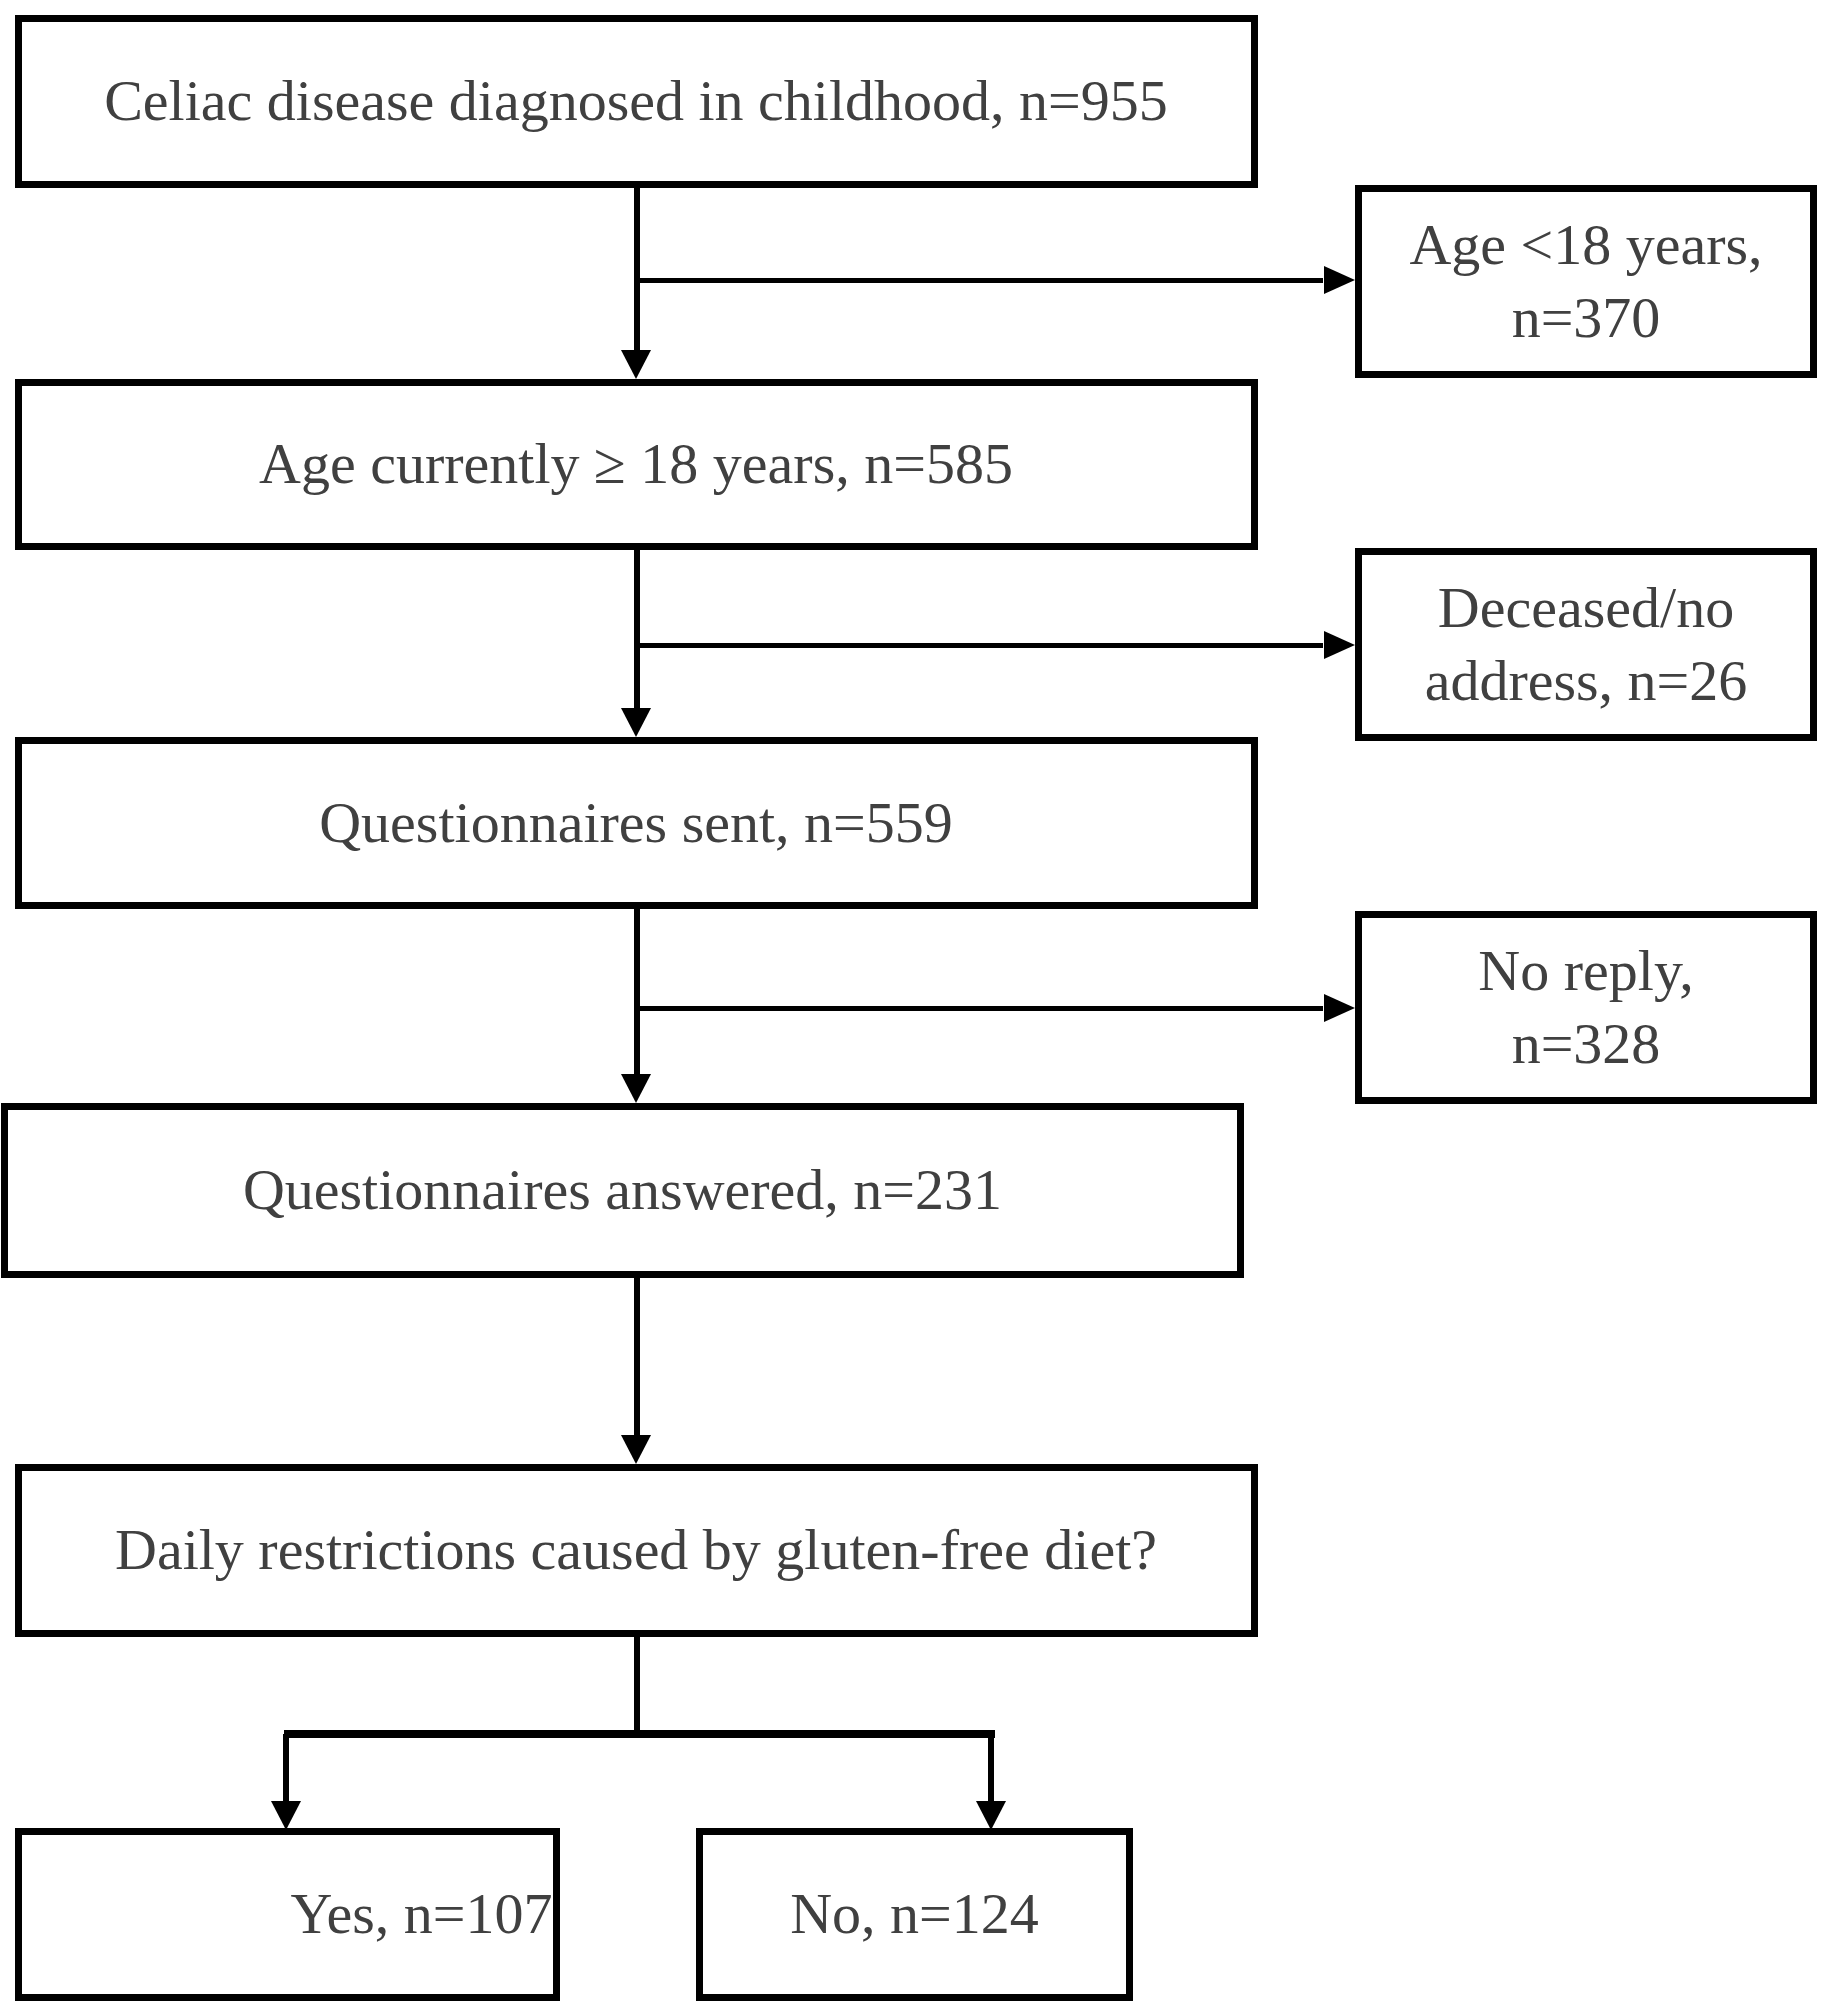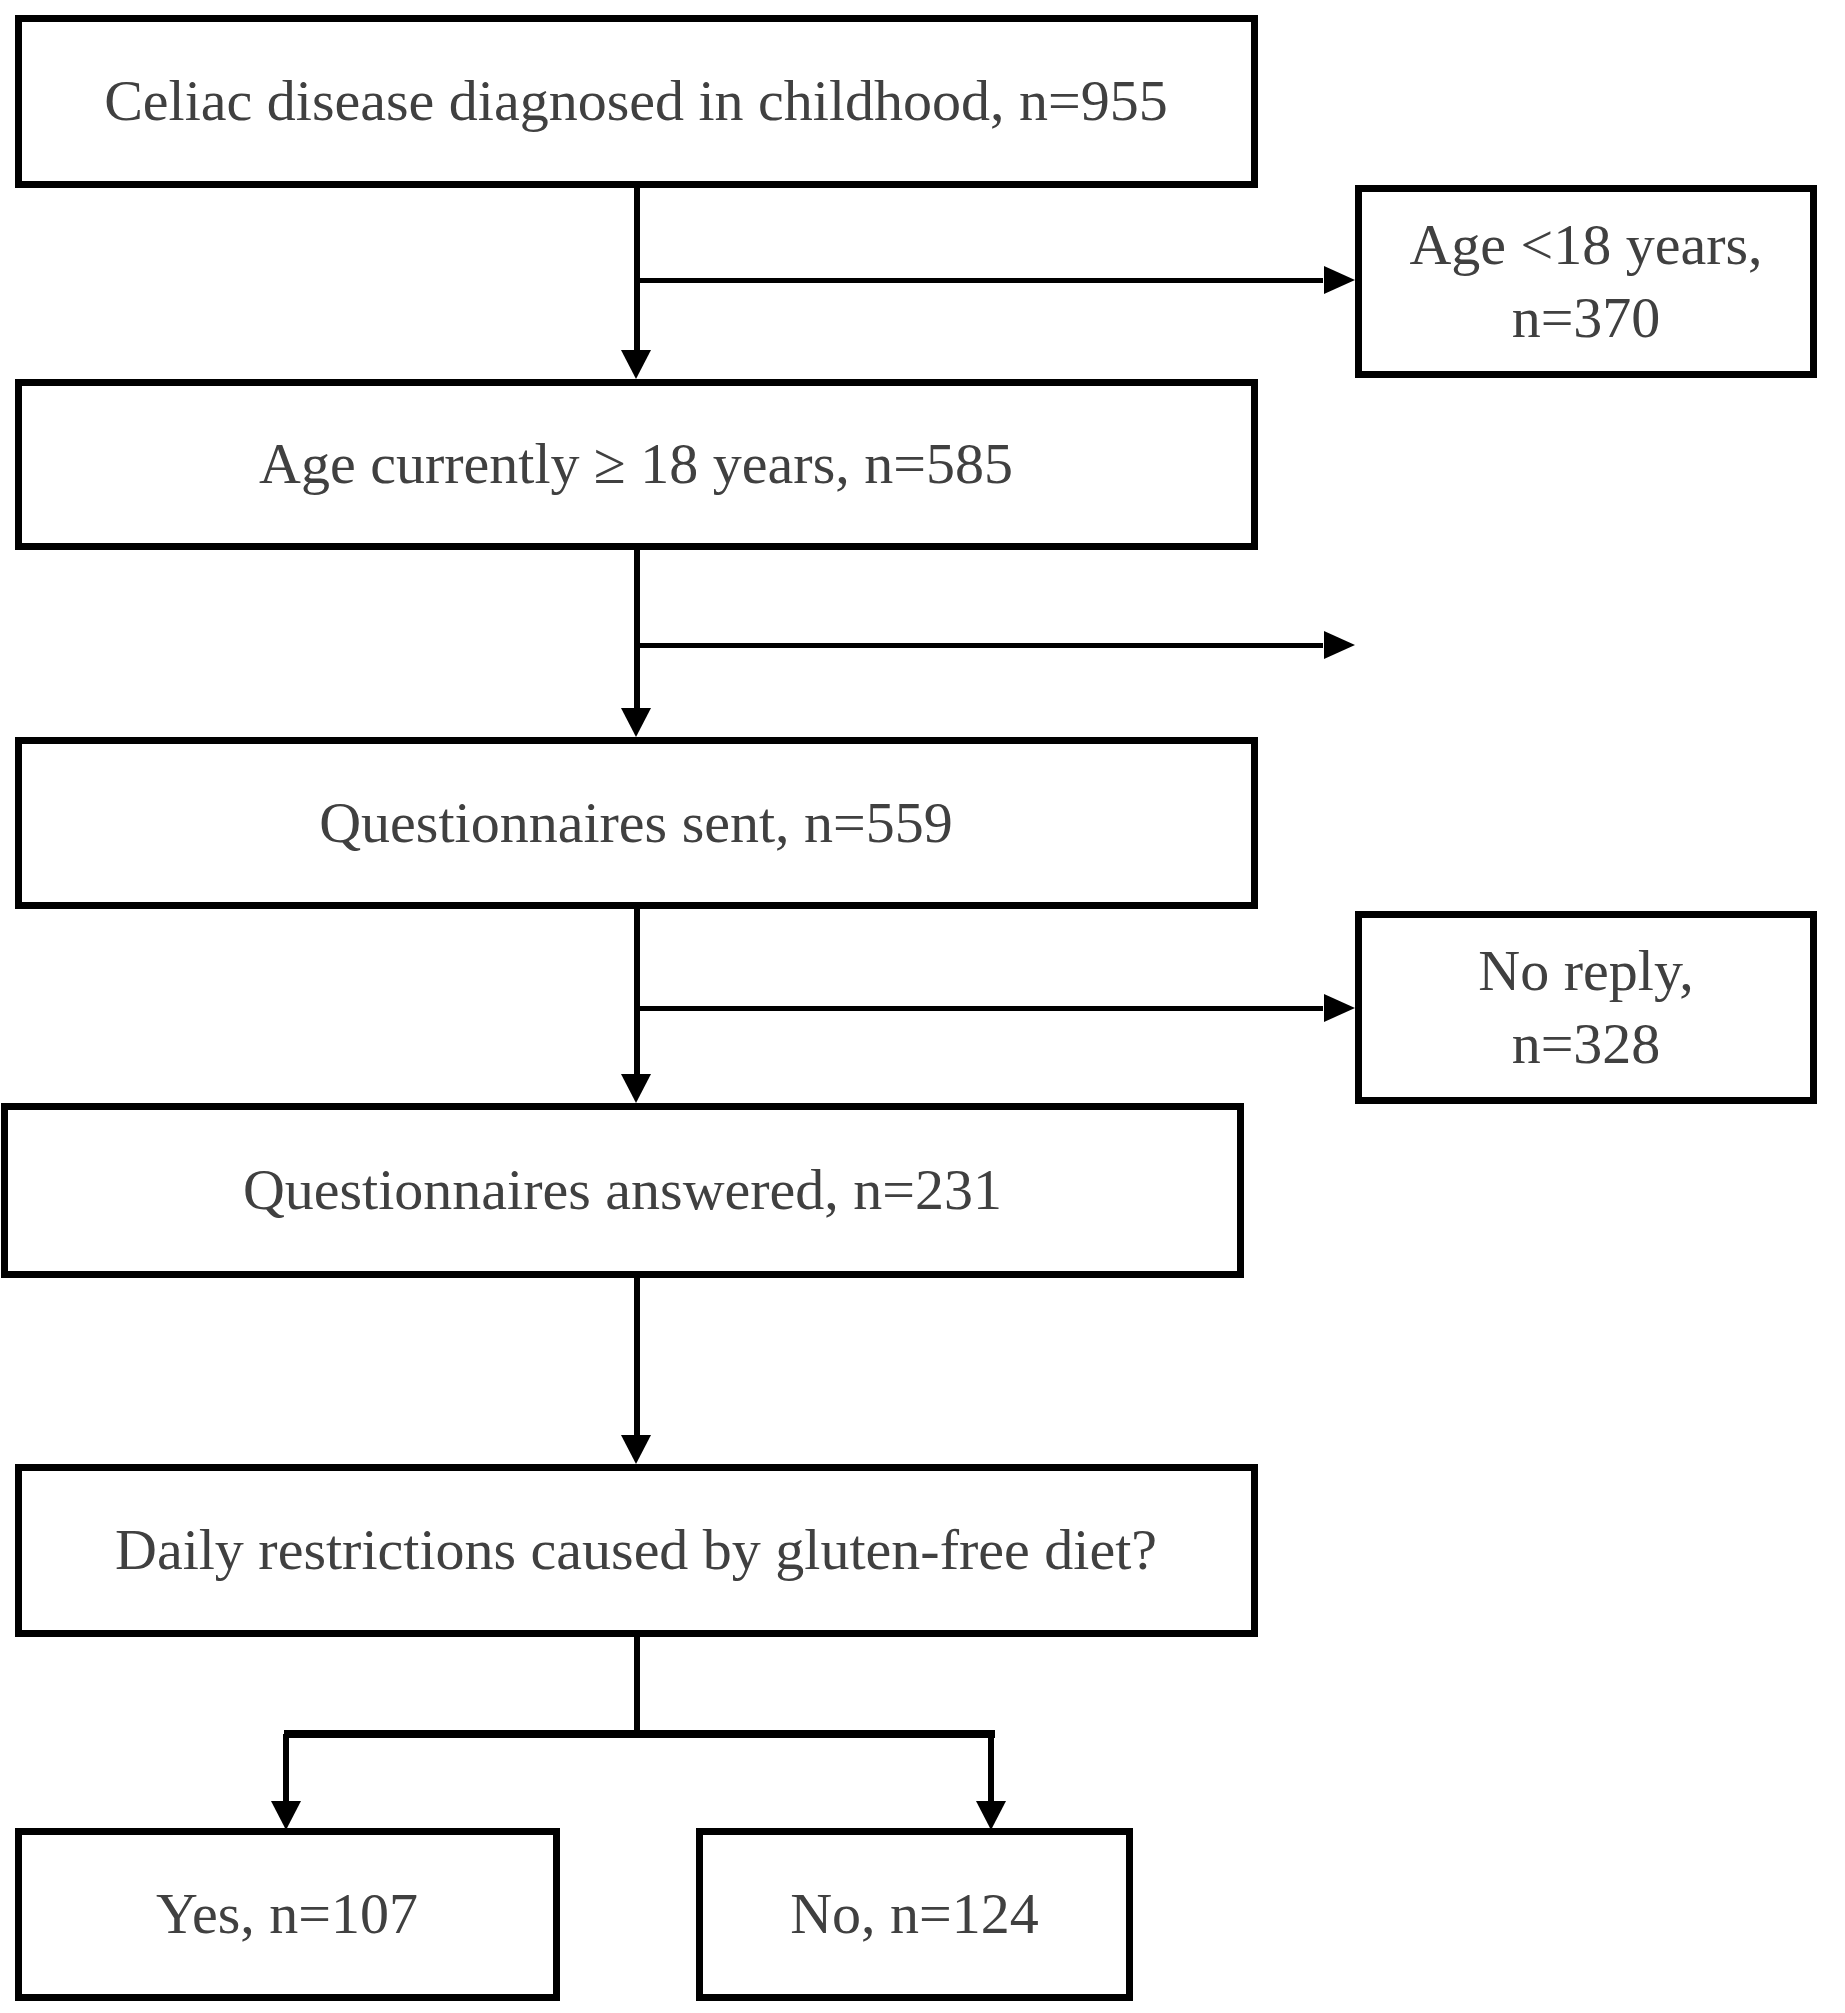--- a/index.html
+++ b/index.html
@@ -72,27 +72,31 @@
 
   <div class="box" style="left:14.5px; top:1464px; width:1243px; height:173px;">
     <span class="lbl">Daily restrictions caused by gluten-free diet?</span>
   </div>
 
   <div class="box" style="left:1355px; top:185px; width:462px; height:193px;">
     <span class="lbl">Age &lt;18 years,</span>
     <span class="lbl">n=370</span>
   </div>
 
+  <div class="box" style="left:1355px; top:548px; width:462px; height:193px;">
+    <span class="lbl">Deceased/no</span>
+    <span class="lbl">address, n=26</span>
+  </div>
 
   <div class="box" style="left:1355px; top:911px; width:462px; height:193px;">
     <span class="lbl">No reply,</span>
     <span class="lbl">n=328</span>
   </div>
 
-  <div class="box" style="left:14.5px; top:1828px; width:545px; height:173px;">
+  <div class="box" style="left:14.5px; top:1828px; width:545px; height:173px;align-items:flex-end;">
     <span class="lbl">Yes, n=107</span>
   </div>
 
   <div class="box" style="left:696px; top:1828px; width:437px; height:173px;">
     <span class="lbl">No, n=124</span>
   </div>
 
   <div class="vline" style="left:634px; top:187px; width:6.4px; height:165px;"></div>
   <div class="ah-down" style="left:621px; top:350px;"></div>
 

